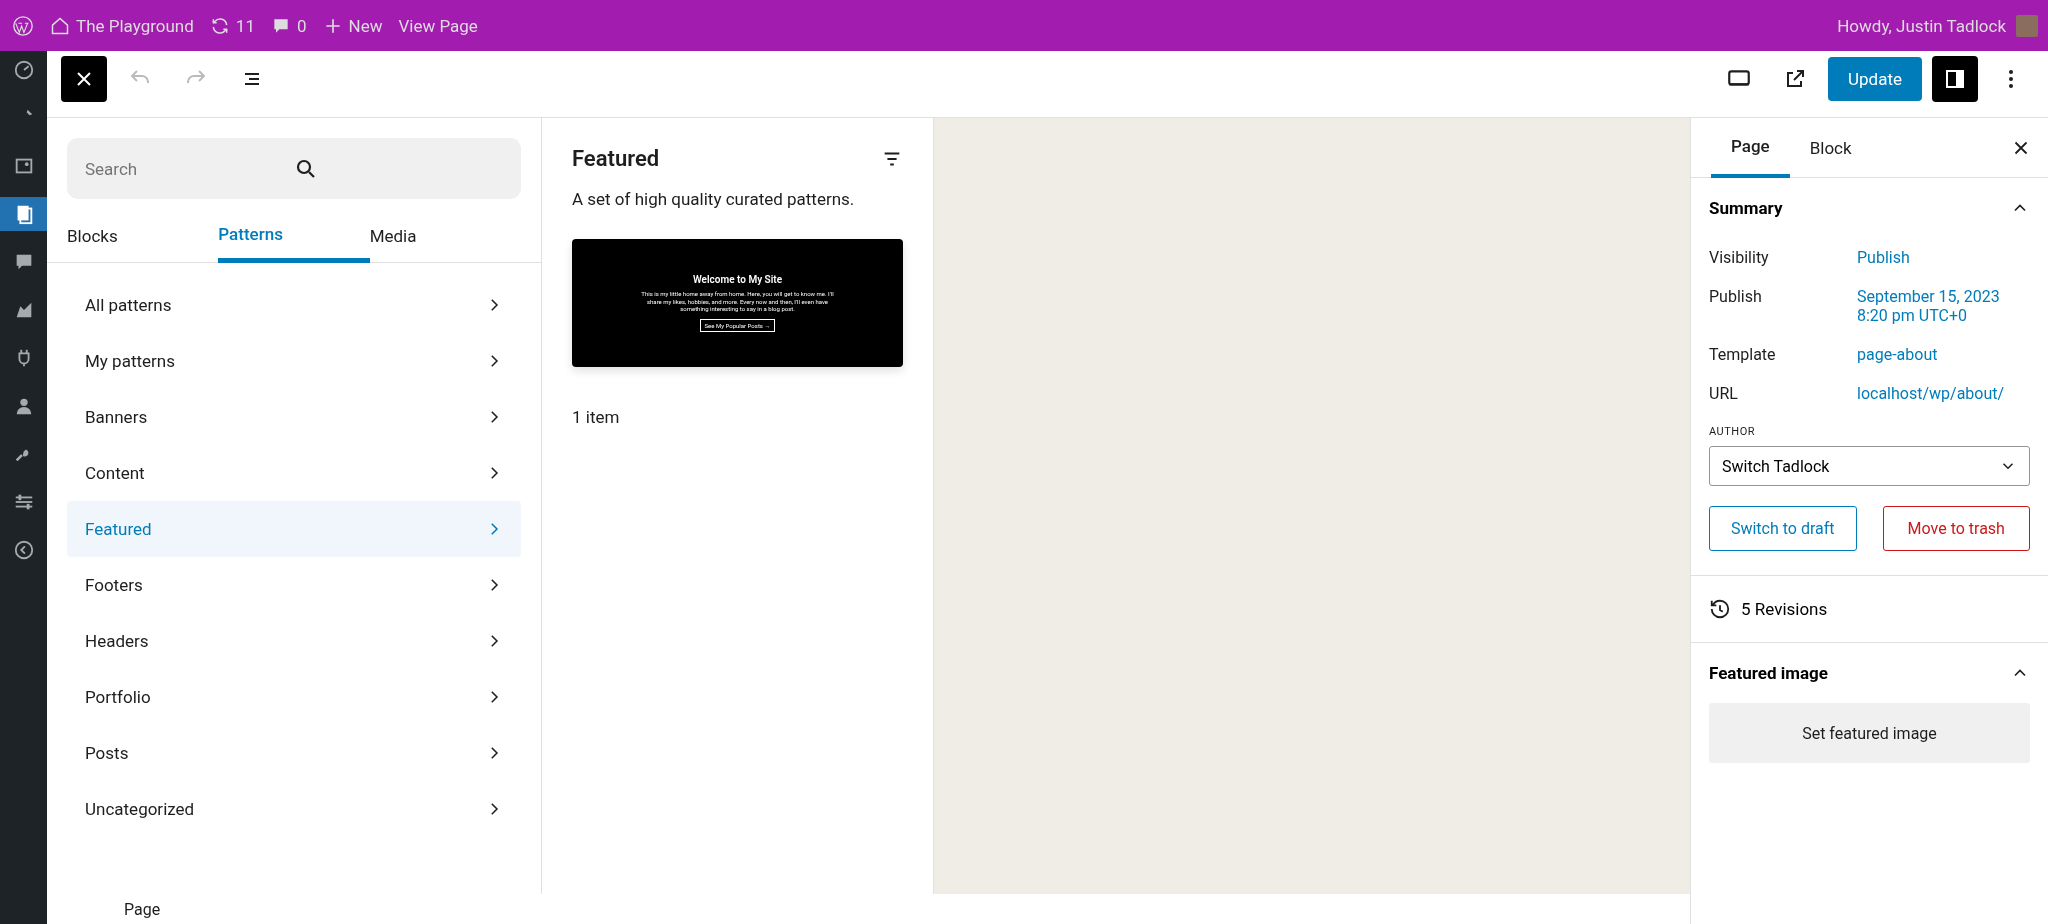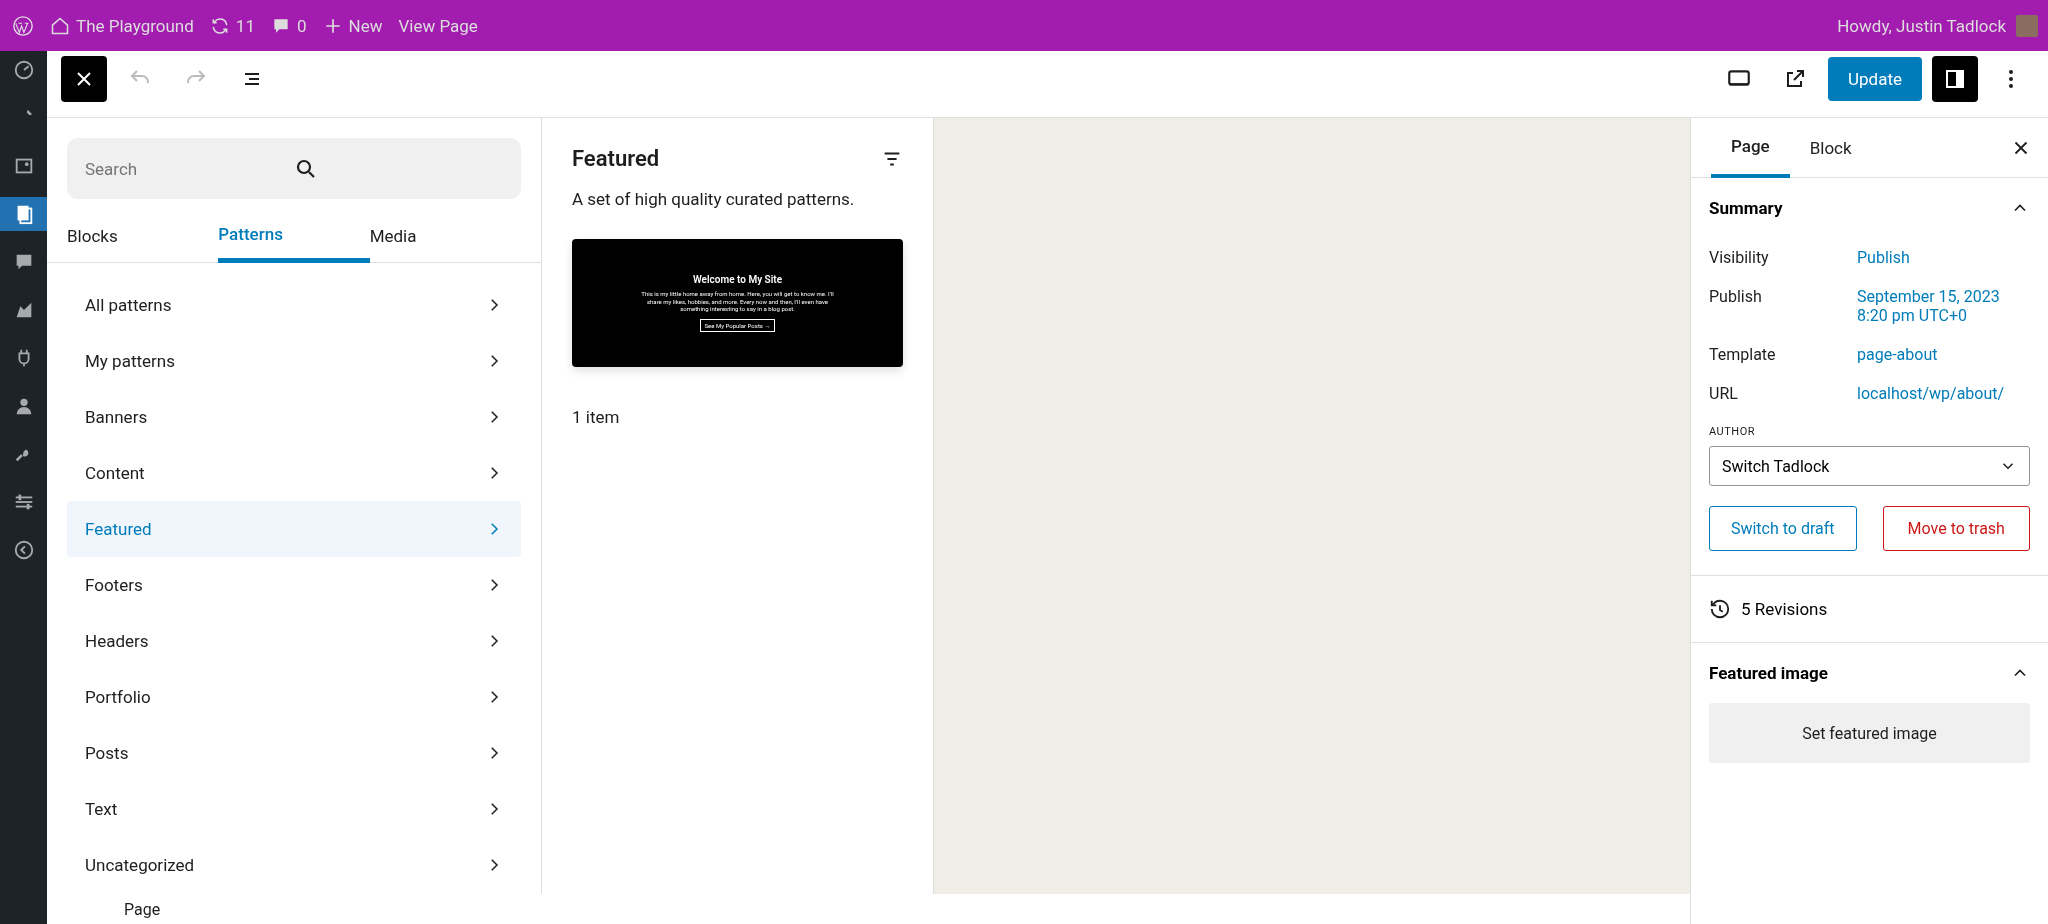--- a/index.html
+++ b/index.html
@@ -361,28 +361,20 @@
           </div>
         <div class="cat-item">
             <span>Posts</span>
             <span class="chev">
               <svg width="18" height="18" viewBox="0 0 24 24">
                 <path d="M9 5l7 7-7 7"></path>
               </svg>
             </span>
           </div>
         <div class="cat-item">
-            <span>Text</span>
-            <span class="chev">
-              <svg width="18" height="18" viewBox="0 0 24 24">
-                <path d="M9 5l7 7-7 7"></path>
-              </svg>
-            </span>
-          </div>
-        <div class="cat-item">
             <span>Uncategorized</span>
             <span class="chev">
               <svg width="18" height="18" viewBox="0 0 24 24">
                 <path d="M9 5l7 7-7 7"></path>
               </svg>
             </span>
           </div>
       </div>
     </div>
 

